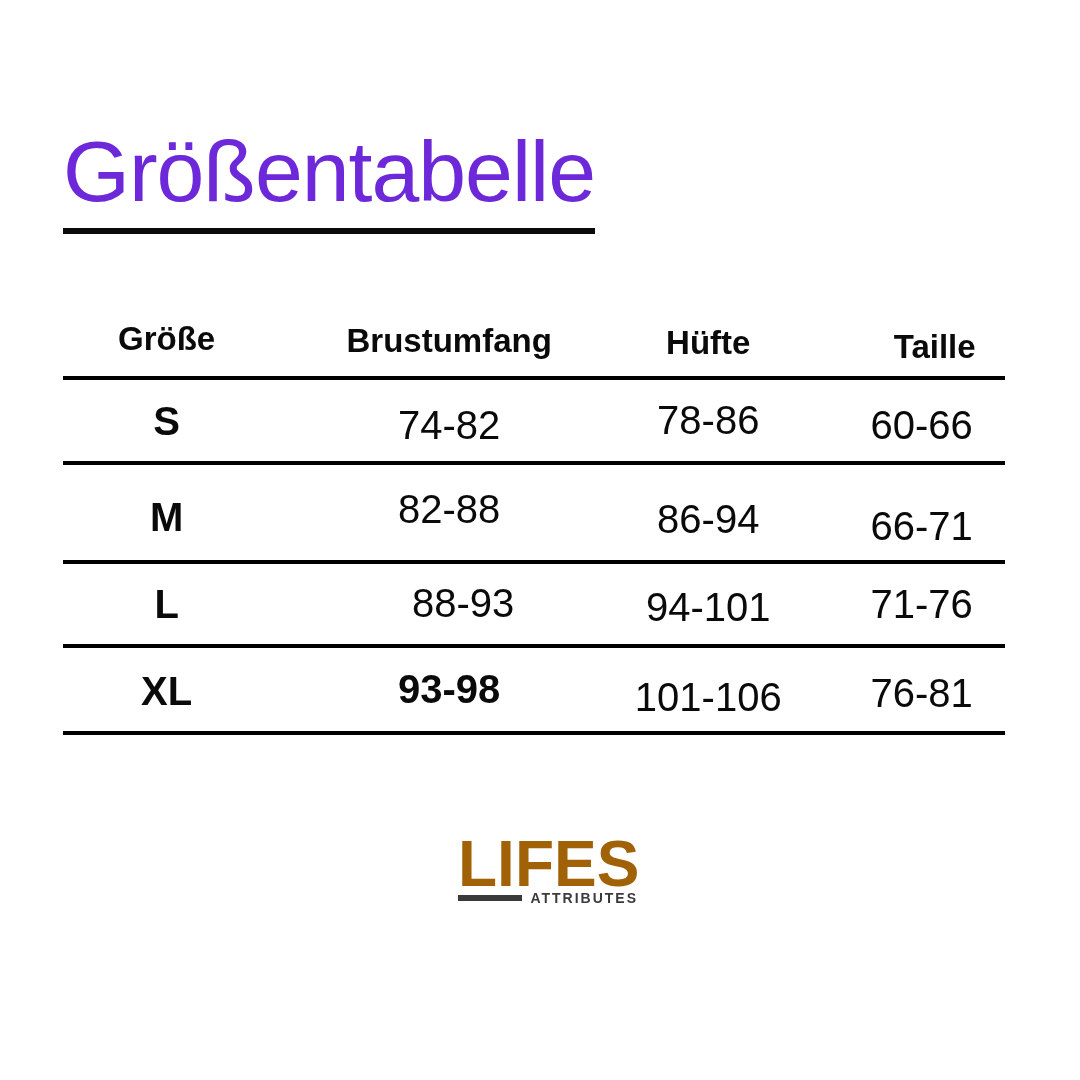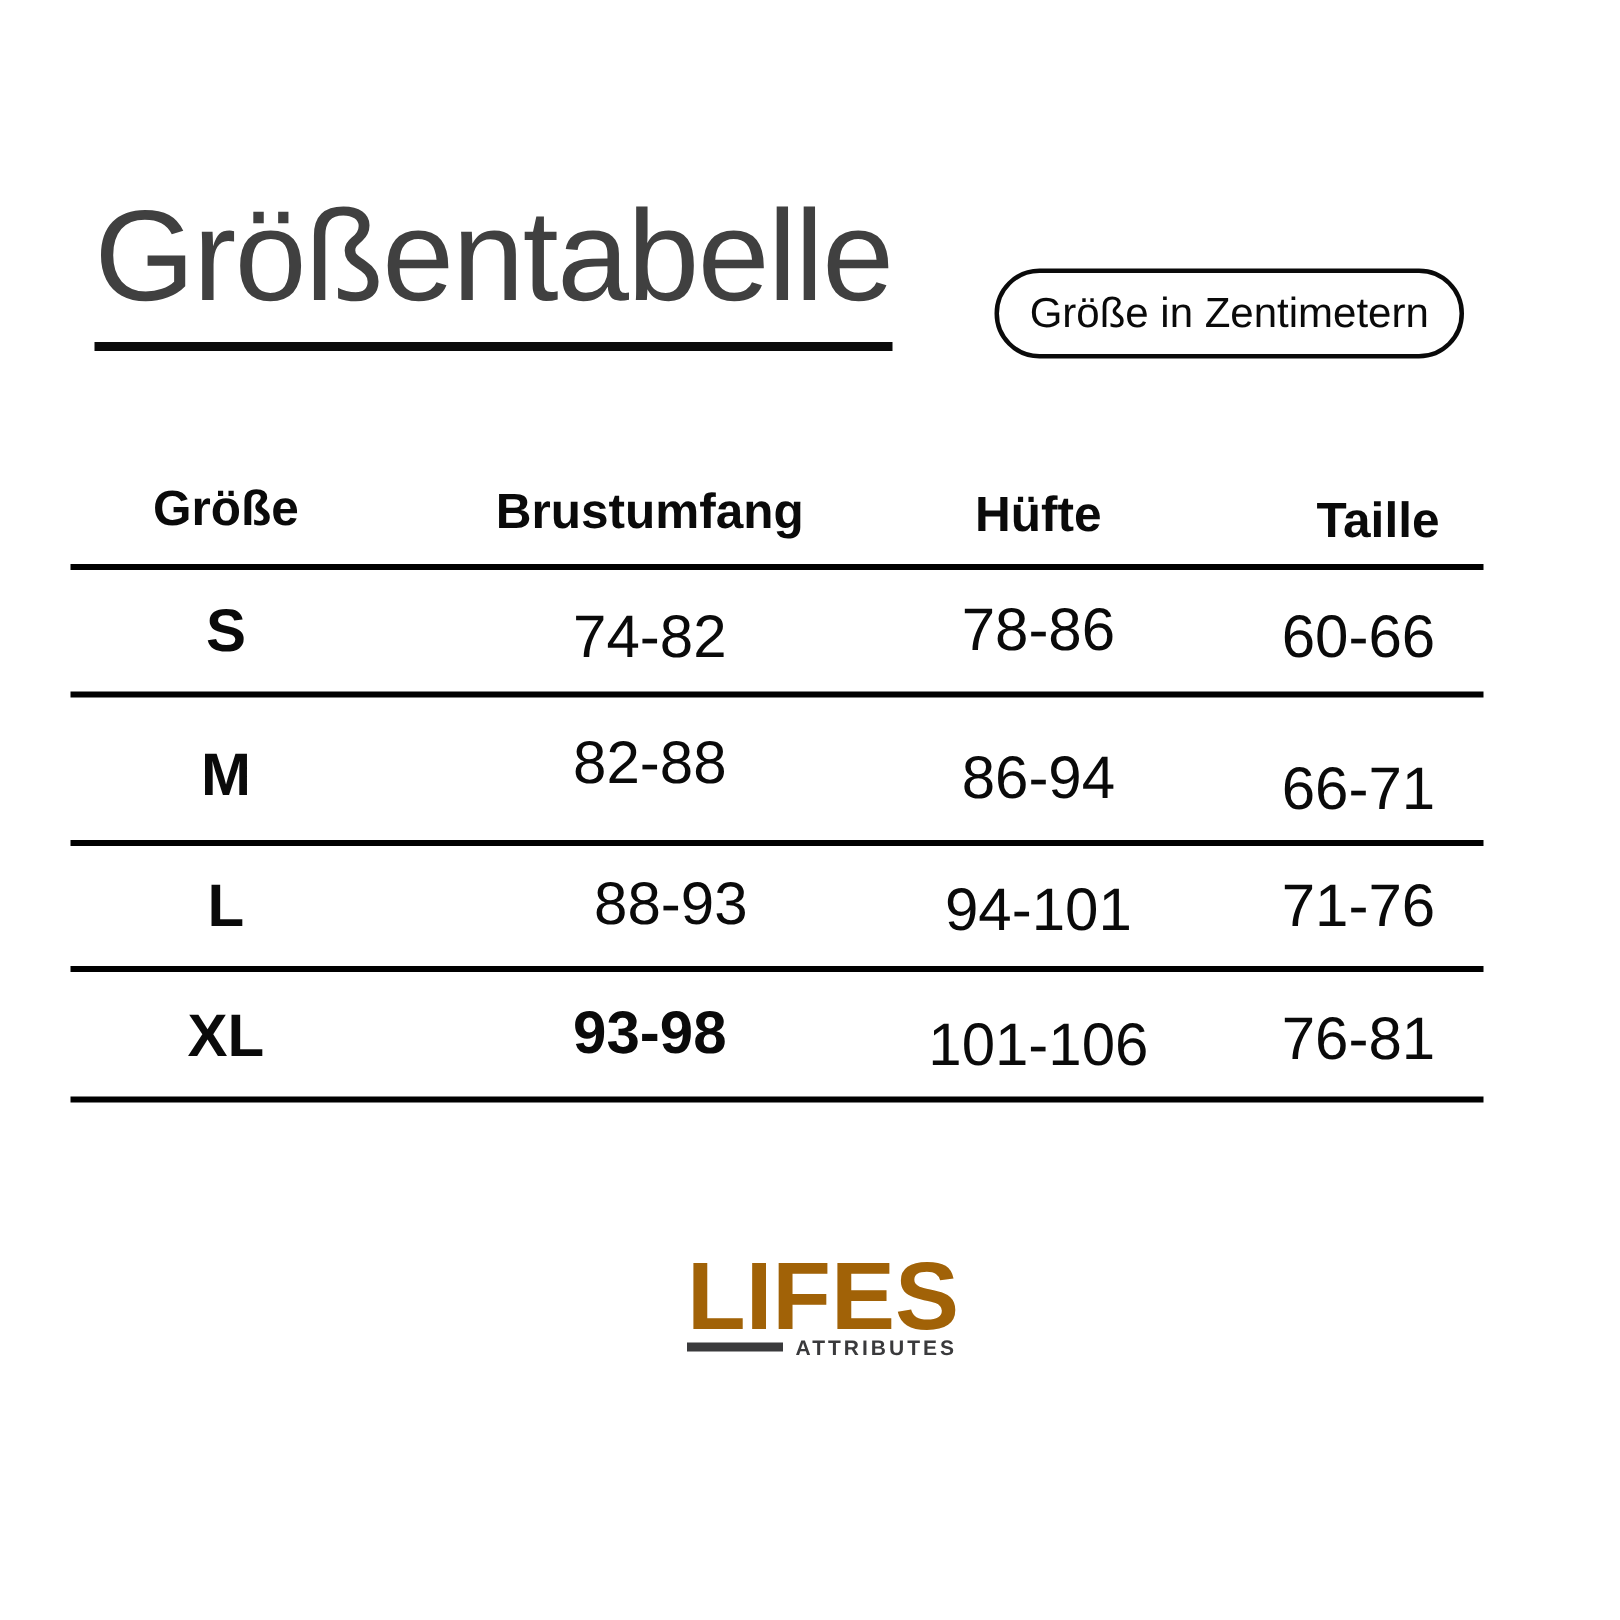--- a/index.html
+++ b/index.html
@@ -16,21 +16,21 @@
 
   
   .title {
     position: absolute;
     left: 63px;
     top: 128px;
     font-size: 86px;
     font-weight: 500;
     letter-spacing: -1px;
     line-height: 1;
-    color: #404040;
+    color: #6d28d9;
     display: inline-block;
     border-bottom: 6px solid #0a0a0a;
     padding-bottom: 14px;
   }
 
   .badge {
     position: absolute;
     left: 663px;
     top: 179px;
     width: 313px;
@@ -41,21 +41,21 @@
     display: flex;
     align-items: center;
     justify-content: center;
     font-size: 28px;
     color: #0a0a0a;
   }
 
   
   table.size-table {
     position: absolute;
-    left: 47px;
+    left: 63px;
     top: 300px;
     width: 942px;
     border-collapse: collapse;
     table-layout: fixed;
   }
   .size-table th, .size-table td {
     border-bottom: 4px solid #000000;
     text-align: center;
     overflow: visible;
   }
@@ -133,23 +133,20 @@
     color: #3a3a3c;
   }
 </style>
 </head>
 <body>
 
 <div class="canvas">
 
   <h1 class="title">Größentabelle</h1>
 
-  <div class="badge">
-    <span>Größe in Zentimetern</span>
-  </div>
 
   <table class="size-table">
     <colgroup>
       <col style="width:22%">
       <col style="width:38%">
       <col style="width:17%">
       <col style="width:23%">
     </colgroup>
     <thead>
       <tr>

